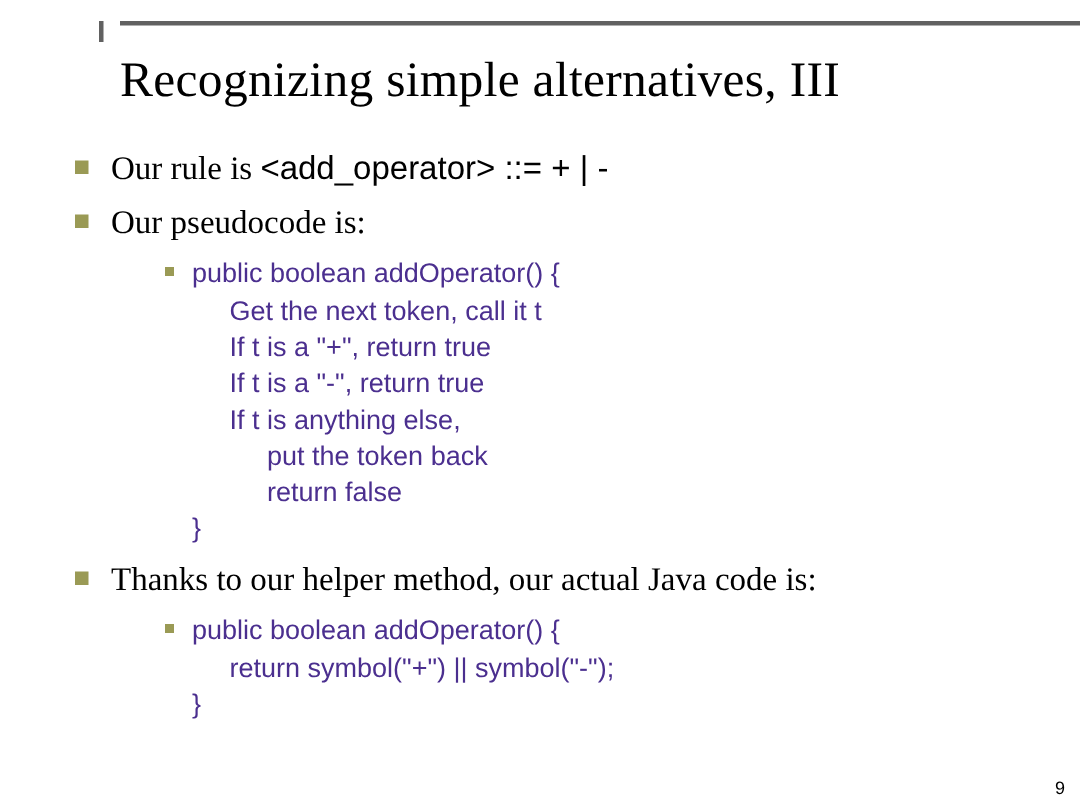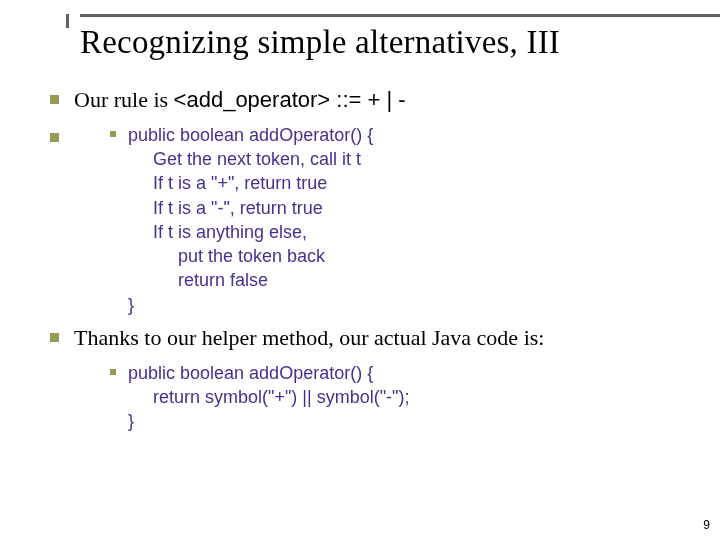--- a/index.html
+++ b/index.html
@@ -35,21 +35,21 @@
   .title-tick {
     position: absolute;
     left: -14px;
     top: 0;
     width: 3px;
     height: 14px;
     background: #616161;
   }
   h1.title {
     margin: 0;
-    padding-top: 10px;
+    padding-top: 22px;
     font-weight: normal;
     font-size: 33px;
     letter-spacing: 0.2px;
   }
   ul.b1 {
     list-style: none;
     margin: 24px 0 0 30px;
     padding: 0;
   }
   ul.b1 > li {
@@ -118,20 +118,21 @@
     <h1 class="title">Recognizing simple alternatives, III</h1>
   </div>
 
   <ul class="b1">
 
     <li>
       <span>Our rule is </span><span class="code-inline">&lt;add_operator&gt; ::= + | -</span>
     </li>
 
     <li>
+      <span>Our pseudocode is:</span>
       <ul class="b2">
         <li>
           <div class="code">public boolean addOperator() {
      Get the next token, call it t
      If t is a "+", return true
      If t is a "-", return true
      If t is anything else,
           put the token back
           return false
 }</div>

